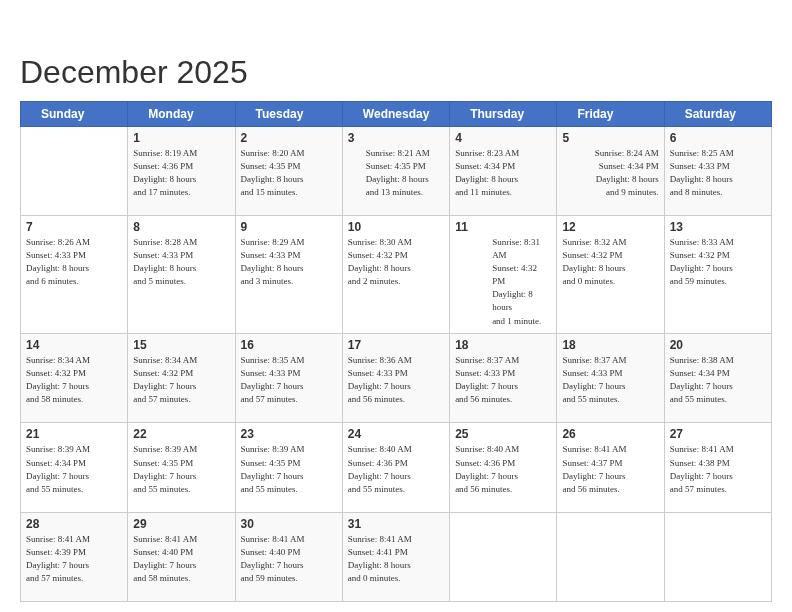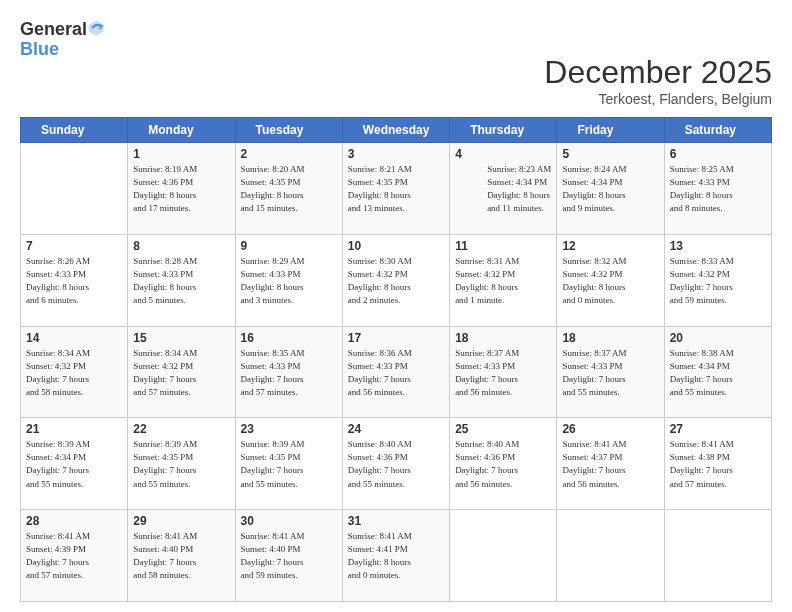--- a/index.html
+++ b/index.html
@@ -104,36 +104,22 @@
     }
     .empty-cell {
       background: #fff !important;
     }
   </style>
 </head>
 <body>
 
 <div class="page">
   <div class="header">
-    <div class="logo">
-      <div style="display:flex;flex-direction:column;align-items:flex-start;">
-        <div style="display:flex;align-items:center;">
-          <span class="logo-text-general">General</span>
-          <svg class="logo-icon" viewBox="0 0 24 24">
-            <path d="M12 3 L20 8 L20 16 L14 20 L8 20 L2 16 L2 8 Z" fill="#4a90d9" opacity="0.3"></path>
-            <path d="M6 12 Q10 6 18 10" stroke="#4a90d9" stroke-width="2.5" fill="none"></path>
-            <path d="M14 8 L18 10 L15 13" stroke="#4a90d9" stroke-width="2" fill="none"></path>
-          </svg>
-        </div>
-        <span class="logo-text-blue">Blue</span>
-      </div>
-    </div>
     <div class="title-block">
       <div class="month-title">December 2025</div>
-      <div class="location-title">Terkoest, Flanders, Belgium</div>
     </div>
   </div>
 
   <table class="calendar">
     <thead>
       <tr>
       <th>Sunday</th>
           <th>Monday</th>
           <th>Tuesday</th>
           <th>Wednesday</th>
@@ -154,35 +140,35 @@
           </td>
           <td>
             <span class="day-number">2</span>
             <div class="day-info" style="white-space: pre-line;">Sunrise: 8:20 AM
 Sunset: 4:35 PM
 Daylight: 8 hours
 and 15 minutes.</div>
           </td>
           <td>
             <span class="day-number">3</span>
-            <div class="day-info" style="white-space: pre-line;">Sunrise: 8:21 AM
+            <div class="day-info" style="white-space: pre-line; margin-left: 18px;">Sunrise: 8:21 AM
 Sunset: 4:35 PM
 Daylight: 8 hours
 and 13 minutes.</div>
           </td>
           <td>
             <span class="day-number">4</span>
-            <div class="day-info" style="white-space: pre-line; margin-left: 32px;">Sunrise: 8:23 AM
+            <div class="day-info" style="white-space: pre-line;">Sunrise: 8:23 AM
 Sunset: 4:34 PM
 Daylight: 8 hours
 and 11 minutes.</div>
           </td>
           <td>
             <span class="day-number">5</span>
-            <div class="day-info" style="white-space: pre-line;">Sunrise: 8:24 AM
+            <div class="day-info" style="white-space: pre-line; text-align: right;">Sunrise: 8:24 AM
 Sunset: 4:34 PM
 Daylight: 8 hours
 and 9 minutes.</div>
           </td>
           <td>
             <span class="day-number">6</span>
             <div class="day-info" style="white-space: pre-line;">Sunrise: 8:25 AM
 Sunset: 4:33 PM
 Daylight: 8 hours
 and 8 minutes.</div>
@@ -212,21 +198,21 @@
           </td>
           <td>
             <span class="day-number">10</span>
             <div class="day-info" style="white-space: pre-line;">Sunrise: 8:30 AM
 Sunset: 4:32 PM
 Daylight: 8 hours
 and 2 minutes.</div>
           </td>
           <td>
             <span class="day-number">11</span>
-            <div class="day-info" style="white-space: pre-line;">Sunrise: 8:31 AM
+            <div class="day-info" style="white-space: pre-line; margin-left: 37px;">Sunrise: 8:31 AM
 Sunset: 4:32 PM
 Daylight: 8 hours
 and 1 minute.</div>
           </td>
           <td>
             <span class="day-number">12</span>
             <div class="day-info" style="white-space: pre-line;">Sunrise: 8:32 AM
 Sunset: 4:32 PM
 Daylight: 8 hours
 and 0 minutes.</div>

